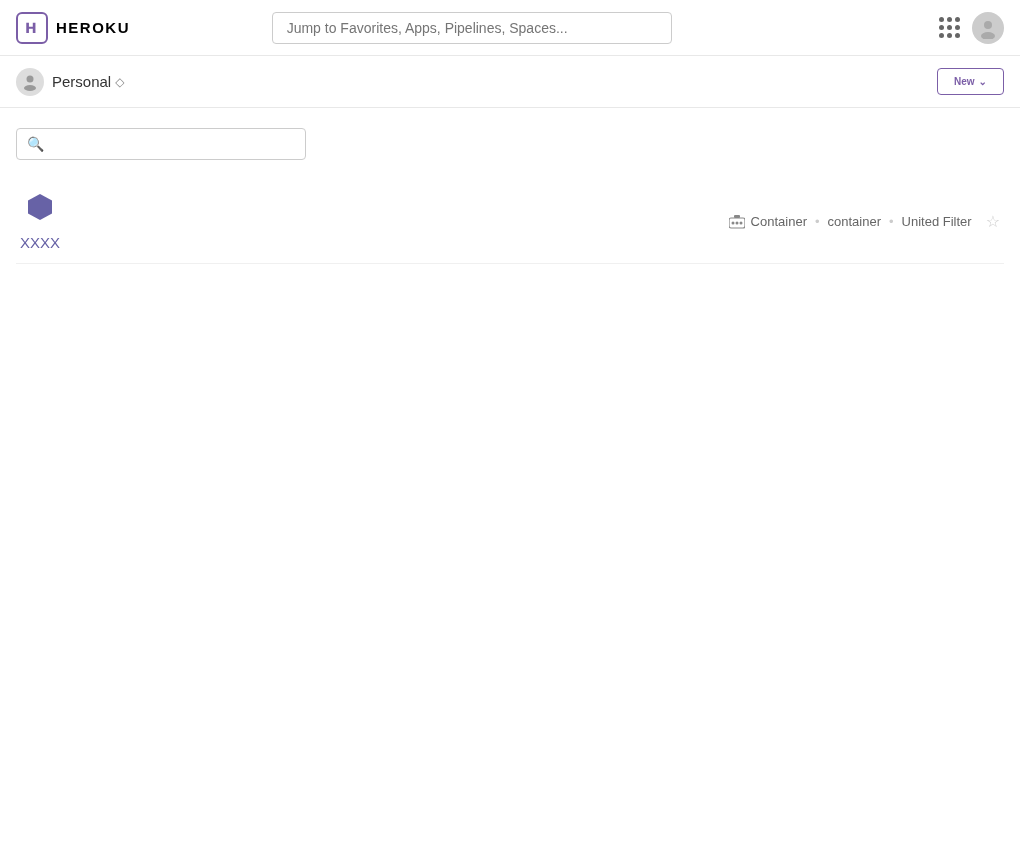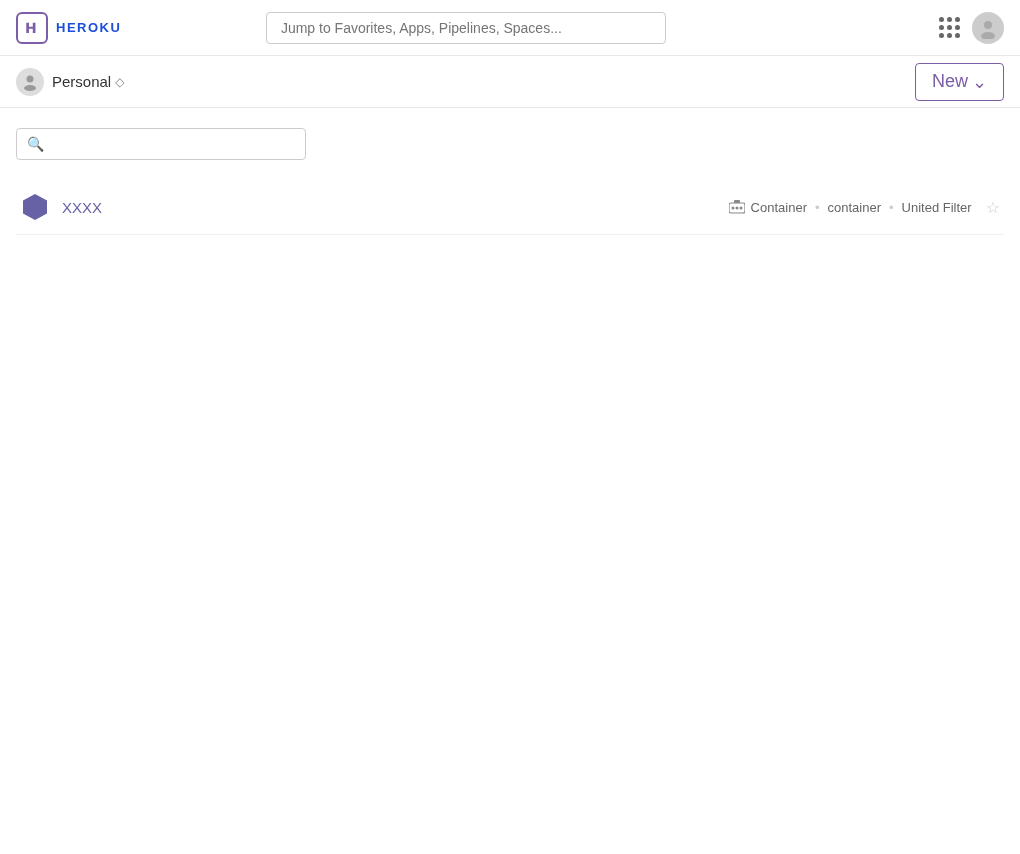--- a/index.html
+++ b/index.html
@@ -45,23 +45,23 @@
       justify-content: center;
     }
 
     .logo-icon svg {
       width: 18px;
       height: 18px;
     }
 
     .logo-text {
       font-weight: 700;
-      font-size: 13px;
+      font-size: 15px;
       letter-spacing: 1.5px;
-      color: #1d4ed8;
+      color: #000000;
       text-transform: uppercase;
     }
 
     .search-bar {
       flex: 1;
       max-width: 400px;
       margin: 0 auto;
     }
 
     .search-bar input {
@@ -150,22 +150,22 @@
 
     .new-button {
       display: flex;
       align-items: center;
       gap: 4px;
       padding: 7px 16px;
       border: 1px solid #7B5EA7;
       border-radius: 4px;
       background: #fff;
       color: #7B5EA7;
-      font-size: 18px;
-      font-weight: 400;
+      font-size: 10px;
+      font-weight: 700;
       cursor: pointer;
     }
 
     
     .content {
       padding: 20px 16px;
     }
 
     .filter-section {
       margin-bottom: 20px;
@@ -213,20 +213,21 @@
       justify-content: space-between;
       padding: 12px 4px;
       border-bottom: 1px solid #f0f0f0;
       cursor: pointer;
     }
 
     .app-left {
       display: flex;
       align-items: center;
       gap: 12px;
+      flex-direction: column;
     }
 
     .app-hex-icon {
       width: 30px;
       height: 30px;
       display: flex;
       align-items: center;
       justify-content: center;
     }
 

